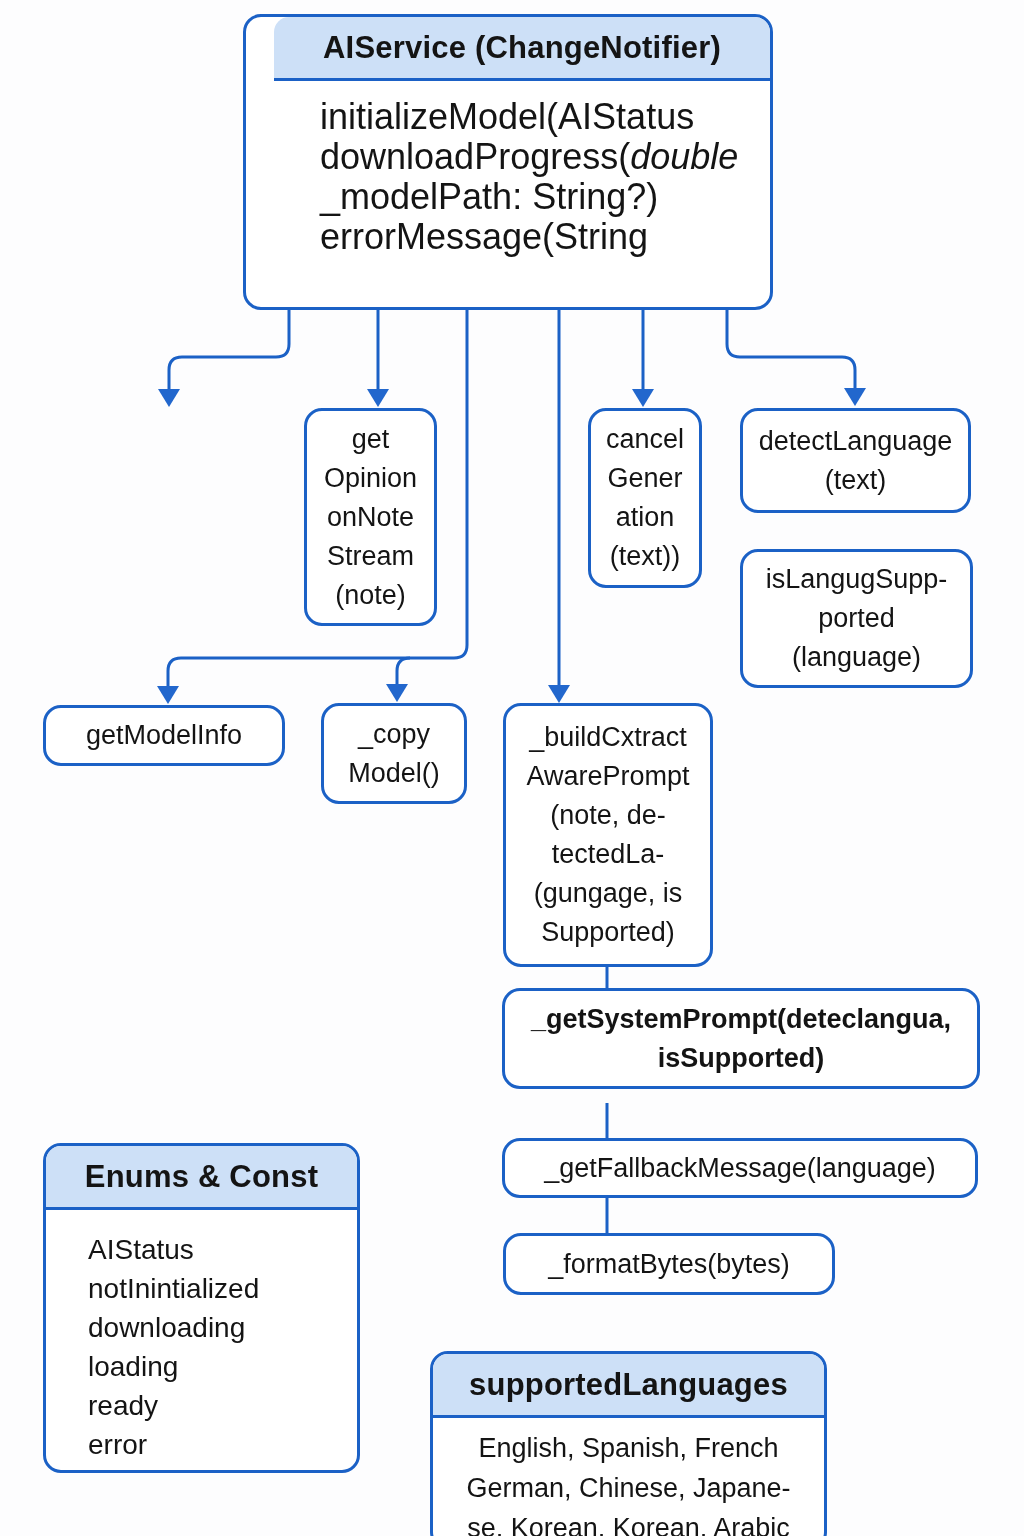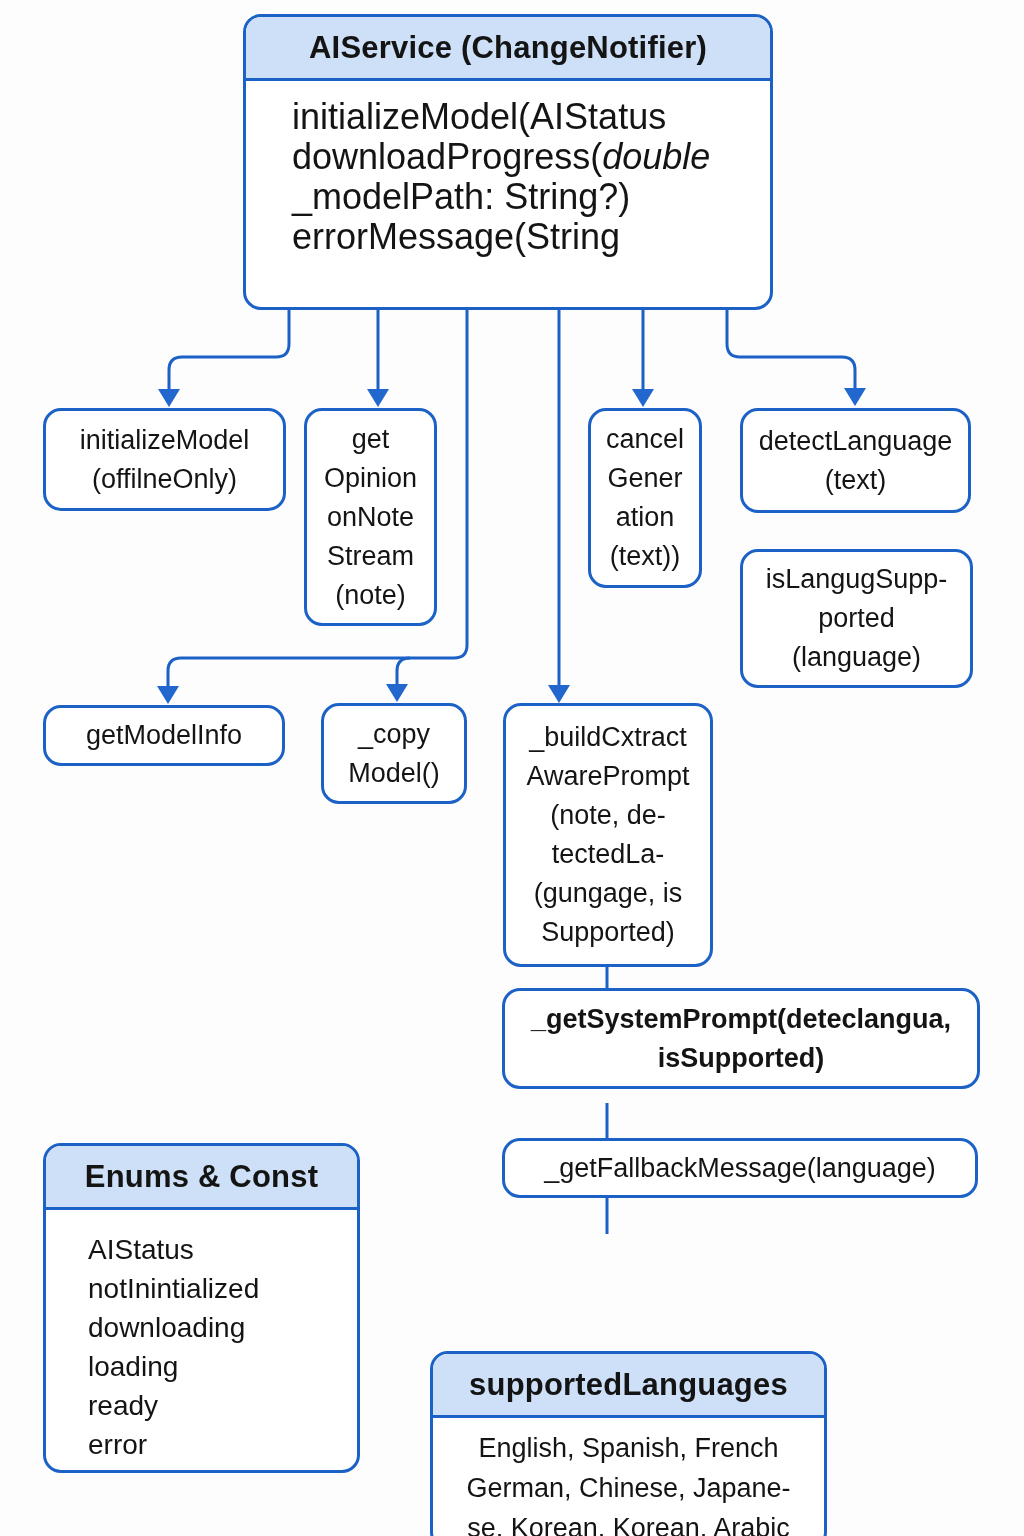--- a/index.html
+++ b/index.html
@@ -89,34 +89,32 @@
       <polygon points="158,389 180,389 169,407"></polygon>
       <polygon points="367,389 389,389 378,407"></polygon>
       <polygon points="157,686 179,686 168,704"></polygon>
       <polygon points="386,684 408,684 397,702"></polygon>
       <polygon points="548,685 570,685 559,703"></polygon>
       <polygon points="632,389 654,389 643,407"></polygon>
       <polygon points="844,388 866,388 855,406"></polygon>
     </g>
   </svg>
 
-  <div class="box titled" style="left:243px; top:14px; width:530px; height:296px;">
+  <div class="box titled" style="left:243px; top:14px; width:530px; height:296px;padding-left:28px;">
     <div class="hd">
       <span>AIService (ChangeNotifier)</span>
     </div>
     <div class="main-bd">
       <div>initializeModel(AIStatus</div>
       <div><span>downloadProgress(</span><span class="ital">double</span></div>
       <div>_modelPath: String?)</div>
       <div>errorMessage(String</div>
     </div>
   </div>
 
-  <div class="box node" style="left:43px; top:408px; width:243px; height:103px;">initializeModel
-(offilneOnly)</div>
 
   <div class="box node" style="left:304px; top:408px; width:133px; height:218px;">get
 Opinion
 onNote
 Stream
 (note)</div>
 
   <div class="box node" style="left:588px; top:408px; width:114px; height:180px;">cancel
 Gener
 ation
@@ -139,20 +137,21 @@
 (note, de-
 tectedLa-
 (gungage, is
 Supported)</div>
 
   <div class="box node" style="left:502px; top:988px; width:478px; height:101px;font-weight:bold;">_getSystemPrompt(deteclangua,
 isSupported)</div>
 
   <div class="box node" style="left:502px; top:1138px; width:476px; height:60px;">_getFallbackMessage(language)</div>
 
+  <div class="box node" style="left:503px; top:1233px; width:332px; height:62px;">_formatBytes(bytes)</div>
 
   <div class="box titled" style="left:43px; top:1143px; width:317px; height:330px;">
     <div class="hd">
       <span>Enums &amp; Const</span>
     </div>
     <div class="enums-bd">AIStatus
 notInintialized
 downloading
 loading
 ready

